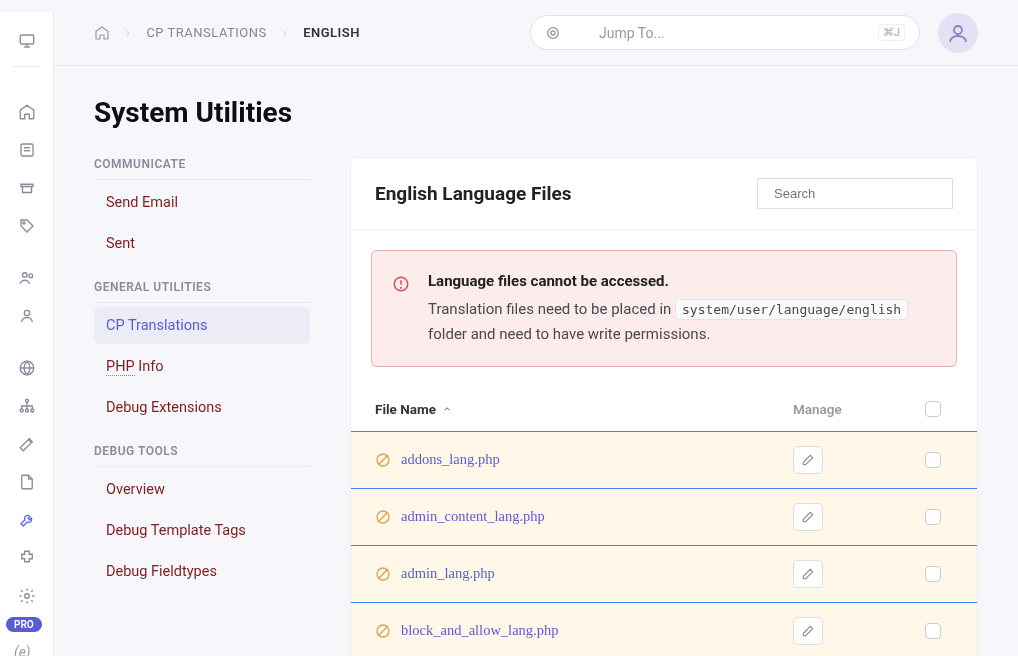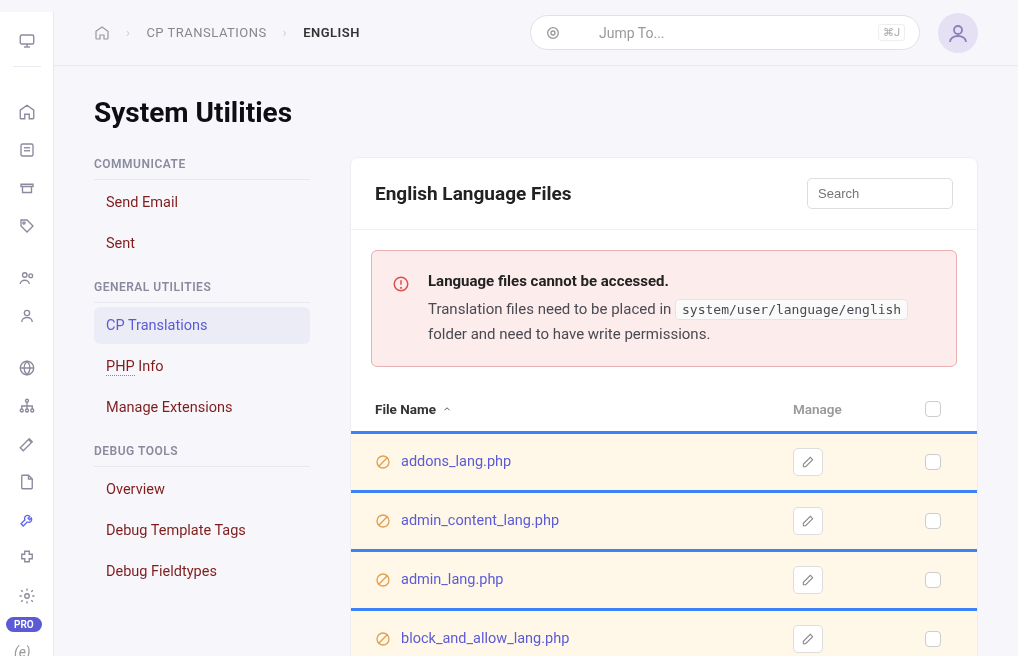--- a/index.html
+++ b/index.html
@@ -32,35 +32,35 @@
 .sidenav { width: 216px; flex-shrink: 0; }
 .sidenav-section { font-size: 12px; font-weight: 600; color: #8a8a9e; letter-spacing: 0.5px; text-transform: uppercase; border-bottom: 1px solid #e8e8ee; padding-bottom: 8px; margin-top: 18px; }
 .sidenav-section:first-child { margin-top: 0; }
 .sidenav-item { display: block; padding: 10px 12px; font-size: 14.5px; color: #7f1d1d; cursor: pointer; border-radius: 6px; margin-top: 4px; }
 .sidenav-item.active { background: #ececf6; color: #5b5bd6; }
 .sidenav-item .dotted { border-bottom: 1px dotted #888; }
 
 .panel { flex: 1; background: #fff; border-radius: 8px; border: 1px solid #eee; }
 .panel-head { display: flex; align-items: center; padding: 20px 24px; border-bottom: 1px solid #f0f0f4; }
 .panel-title { font-size: 19px; font-weight: 700; color: #222; }
-.panel-search { margin-left: auto; border: 1px solid #ddd; border-radius: 5px; padding: 7px 10px; font-size: 13px; color: #999; width: 146px; }
+.panel-search { margin-left: auto; border: 1px solid #ddd; border-radius: 0; padding: 7px 16px; font-size: 13px; color: #999; width: 196px; }
 
 .alert { margin: 20px; border: 1px solid #e8b0b0; background: #fdecec; border-radius: 6px; padding: 18px 20px; display: flex; gap: 18px; }
 .alert-icon { color: #d85050; flex-shrink: 0; margin-top: 6px; }
 .alert-body { font-size: 15px; color: #4a4a52; line-height: 1.7; }
 .alert-title { font-weight: 700; color: #222; display: block; margin-bottom: 2px; }
 .alert code { background: #fafafa; border: 1px solid #e4e4e8; padding: 2px 6px; border-radius: 4px; font-family: ui-monospace, Menlo, monospace; font-size: 13px; }
 
 .table-head { display: flex; align-items: center; padding: 14px 24px; font-size: 13.5px; font-weight: 700; color: #333; }
 .th-name { flex: 1; display: flex; align-items: center; gap: 6px; }
 .th-manage { width: 120px; color: #999; font-weight: 600; }
 .th-check { width: 40px; display: flex; justify-content: center; }
 .chk { width: 16px; height: 16px; border: 1.5px solid #ccc; border-radius: 4px; background: #fff; cursor: pointer; }
 
-.row { display: flex; align-items: center; padding: 14px 24px; background: #fff8e8; border-top: 3px solid #3b82f6; }
+.row { display: flex; align-items: center; padding: 14px 24px; background: #fff8e8; border-top: 1px solid #3b82f6; font-family: Liberation Serif, serif; }
 .row-name { flex: 1; display: flex; align-items: center; gap: 10px; }
 .row-name .no-icon { color: #e0a050; }
 .row-name a { color: #5b5bd6; text-decoration: none; font-size: 14.5px; cursor: pointer; }
 .row-manage { width: 120px; }
 .edit-btn { width: 30px; height: 28px; border: 1px solid #ddd; border-radius: 5px; background: #fff; display: flex; align-items: center; justify-content: center; color: #888; cursor: pointer; }
 .row-check { width: 40px; display: flex; justify-content: center; }
 
 svg { display: block; }
 </style>
 </head>
@@ -192,21 +192,21 @@
   <h1 class="page-title">System Utilities</h1>
   <div class="layout">
     <div class="sidenav">
       <div class="sidenav-section">Communicate</div>
       <div class="sidenav-item">Send Email</div>
       <div class="sidenav-item">Sent</div>
 
       <div class="sidenav-section">General Utilities</div>
       <div class="sidenav-item active">CP Translations</div>
       <div class="sidenav-item"><span class="dotted">PHP</span><span> Info</span></div>
-      <div class="sidenav-item">Manage Extensions</div>
+      <div class="sidenav-item">Debug Extensions</div>
 
       <div class="sidenav-section">Debug Tools</div>
       <div class="sidenav-item">Overview</div>
       <div class="sidenav-item">Debug Template Tags</div>
       <div class="sidenav-item">Debug Fieldtypes</div>
     </div>
 
     <div class="panel">
       <div class="panel-head">
         <div class="panel-title">English Language Files</div>

